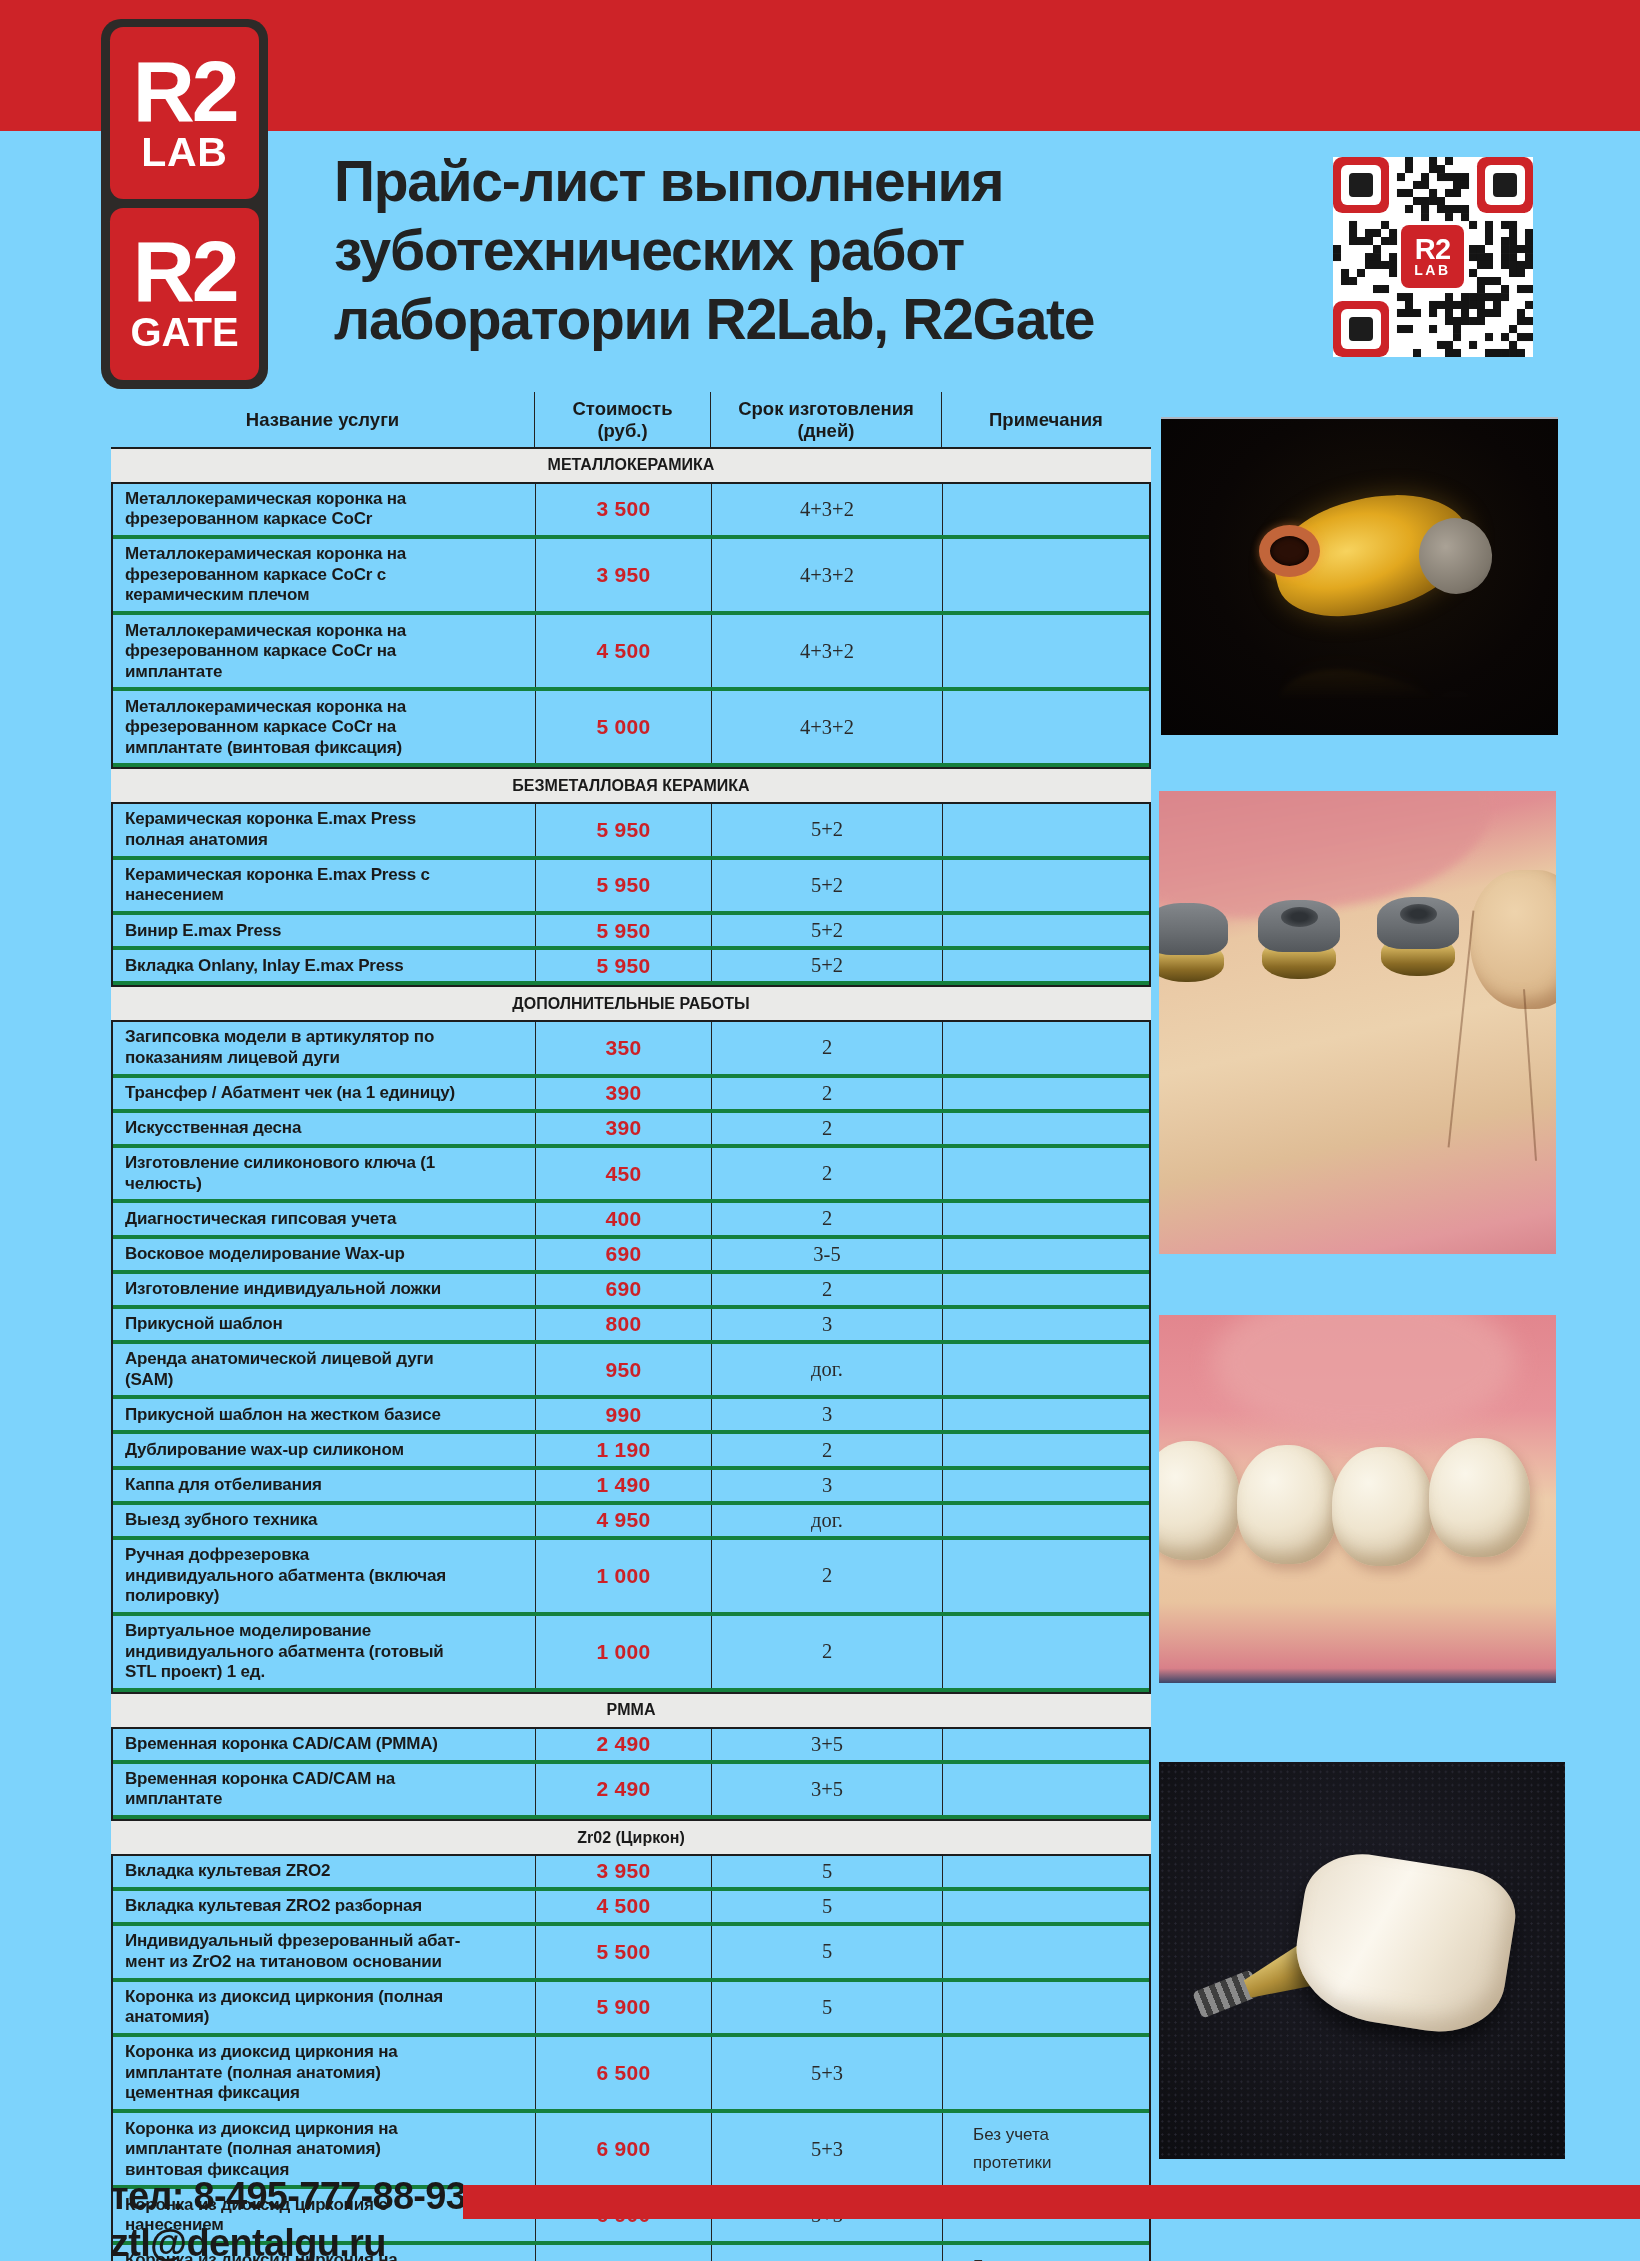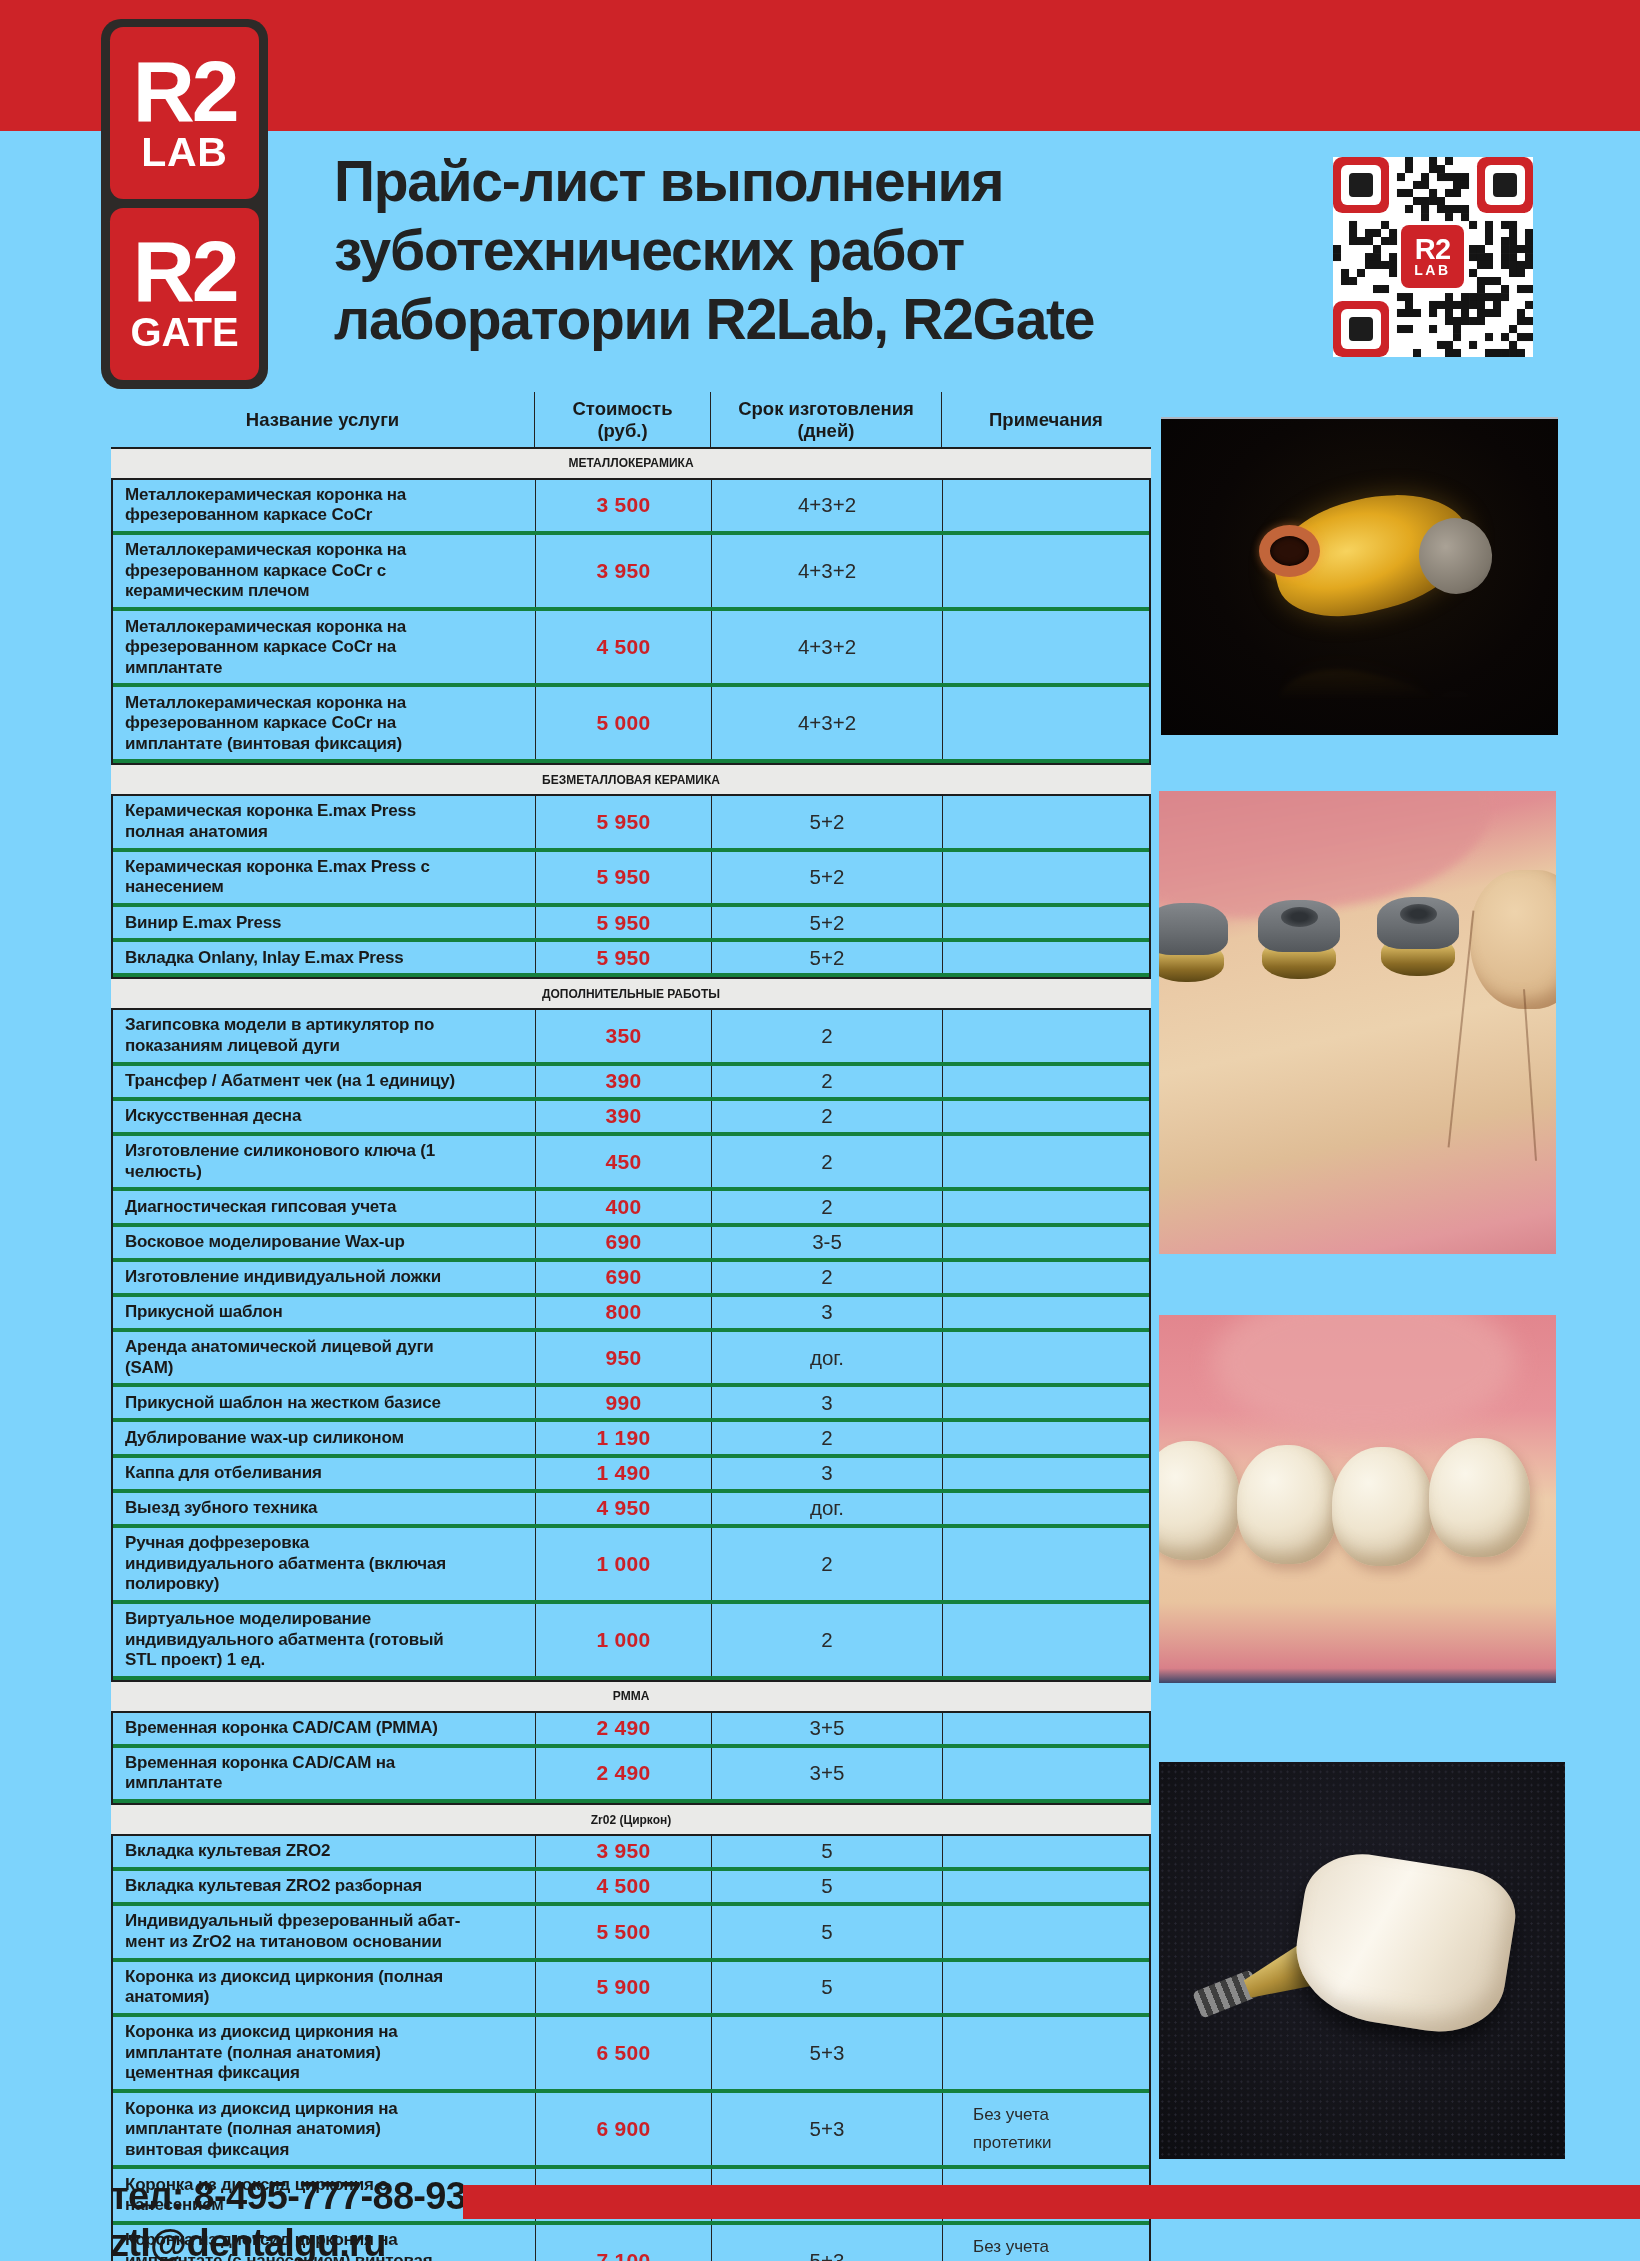--- a/index.html
+++ b/index.html
@@ -25,30 +25,30 @@
   .qr-badge .b2{font-size:14px;line-height:14px;letter-spacing:2.6px;}
   
   .thead{position:absolute;left:111px;top:392px;width:1040px;display:grid;
         grid-template-columns:423px 176px 231px 209px;}
   .thead .hcell{min-height:56px;display:flex;align-items:center;justify-content:center;text-align:center;
         font-weight:bold;font-size:18.5px;line-height:22px;white-space:pre-line;box-sizing:border-box;}
   .thead .hcell + .hcell{border-left:1.3px solid #222;}
   .tbody{position:absolute;left:111px;top:447px;width:1040px;box-sizing:border-box;
         border-left:2px solid #1d1d1d;border-right:2px solid #1d1d1d;}
   .band{border-top:2px solid #1d1d1d;border-bottom:2px solid #1d1d1d;background:#eaeae8;
-        text-align:center;font-weight:bold;font-size:12px;padding:7.3px 0;margin:0 -2px;}
+        text-align:center;font-weight:bold;font-size:16px;padding:7.3px 0;margin:0 -2px;}
   .row{display:grid;grid-template-columns:422px 176px 231px 208px;border-bottom:4px solid #15803d;}
   .row:last-child{border-bottom:none;}
   .tbody{border-bottom:2px solid #1d1d1d;}
   .cell{box-sizing:border-box;display:flex;align-items:center;}
   .cell + .cell{border-left:1.3px solid #222;}
   .cell.name{padding:5.3px 73px 5.3px 12px;font-weight:bold;font-size:17px;line-height:20.5px;
         letter-spacing:-0.2px;text-align:left;}
   .cell.price{justify-content:center;font-weight:bold;font-size:21px;color:#cc2127;letter-spacing:0.3px;}
-  .cell.days{justify-content:center;font-size:20.5px;color:#2a2a2a;}
+  .cell.days{justify-content:center;font-size:20.5px;color:#2a2a2a;font-family:Liberation Serif, serif;}
   .cell.note{padding:4px 30px;font-size:17px;line-height:28px;color:#2a2a2a;}
   
   .photo{position:absolute;overflow:hidden;}
   .ph1{left:1161px;top:417px;width:397px;height:316px;
        background:radial-gradient(ellipse at 55% 42%, #171007 0%, #0a0605 55%, #050303 100%);border-top:2px solid #aeb6c2;}
   .ph1 .crown{position:absolute;left:112px;top:79px;width:198px;height:112px;transform:rotate(-14deg);
        border-radius:52% 58% 55% 48%;
        background:radial-gradient(ellipse at 38% 42%, #f7d35e 0%, #e2a81f 38%, #9a6d10 72%, #5d3f06 100%);
        box-shadow:0 0 26.5px rgba(230,170,40,.25);}
   .ph1 .cap{position:absolute;left:258px;top:99px;width:73px;height:76px;border-radius:50%;

